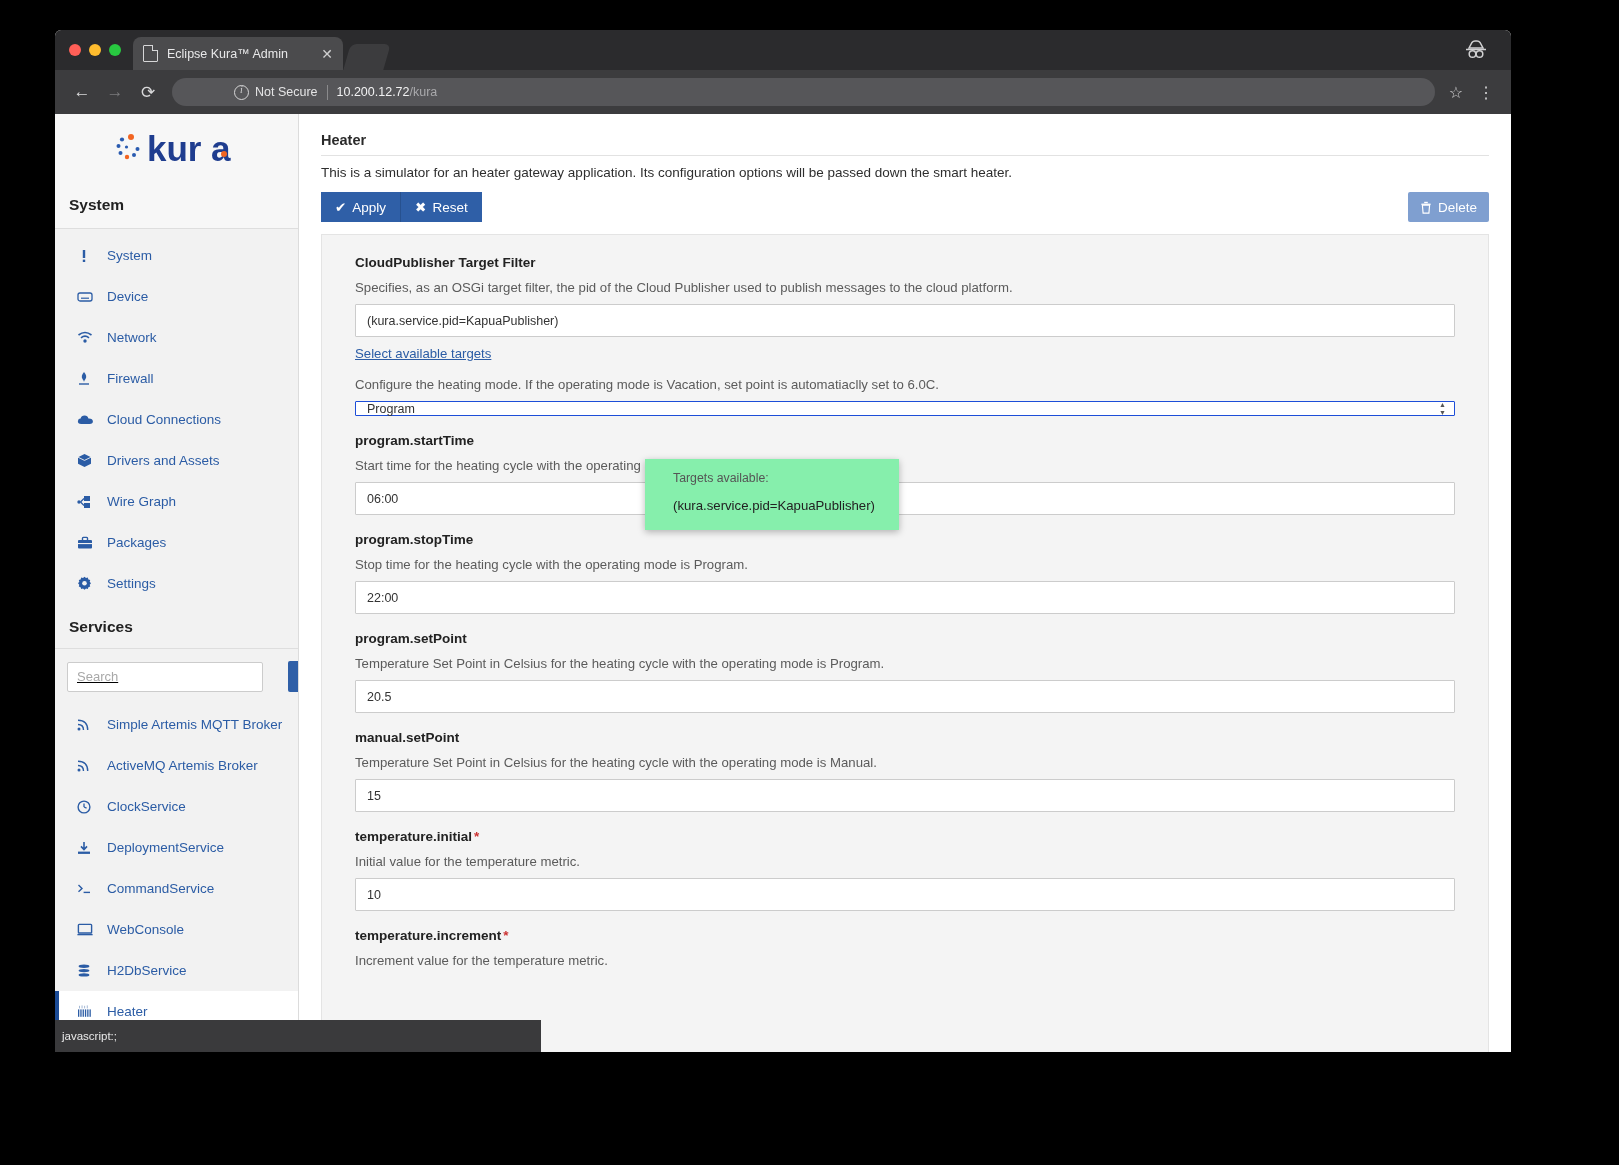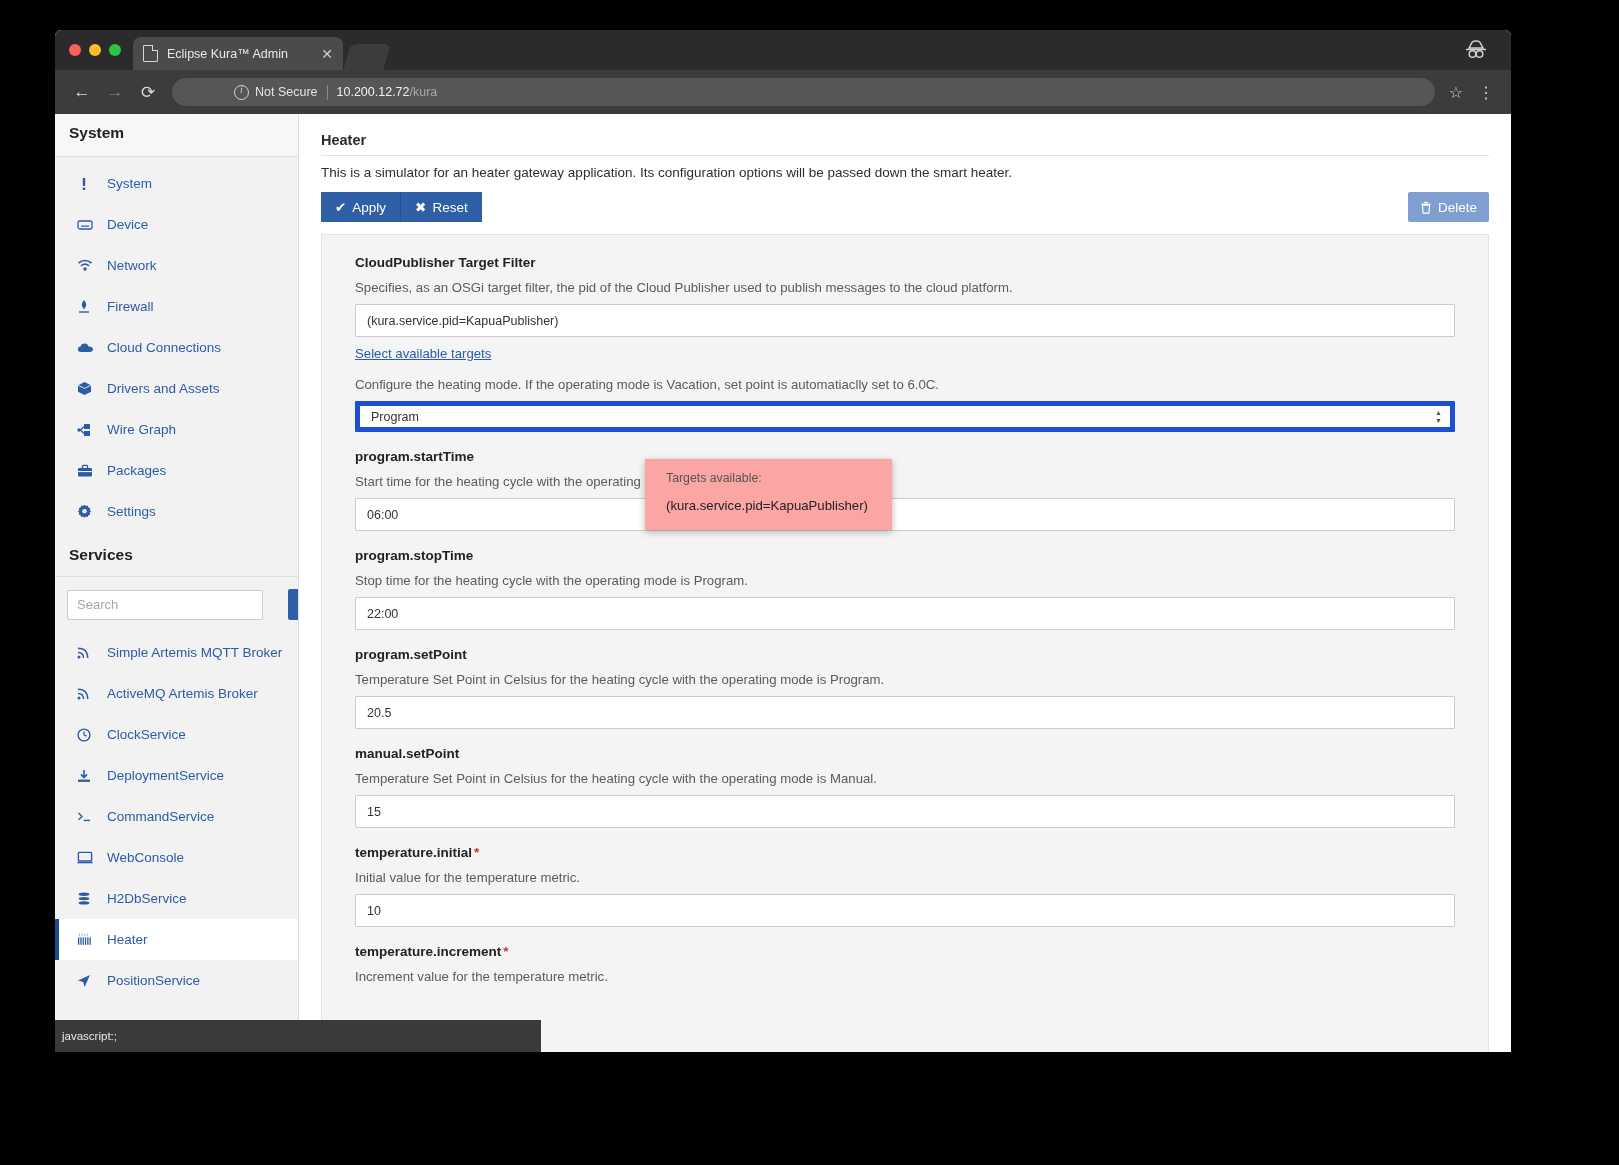--- a/index.html
+++ b/index.html
@@ -254,20 +254,21 @@
     font-weight: bold;
     color: #222;
     padding: 14px 0 12px 14px;
     border-bottom: 1px solid #dedede;
   }
   .search-row {
     display: flex;
     align-items: center;
     padding: 12px 14px 10px 12px;
     gap: 25px;
+    text-decoration: underline;
   }
   .search-input {
     flex: 1 1 auto;
     height: 30px;
     border: 1px solid #cccccc;
     border-radius: 2px;
     background: #fff;
     font-size: 13px;
     padding: 0 9px;
     box-sizing: border-box;
@@ -365,22 +366,22 @@
     background: #fff;
     font-size: 12.5px;
     color: #333;
     padding: 0 11px;
     box-sizing: border-box;
     font-family: "Liberation Sans", sans-serif;
     border-radius: 1px;
   }
   .field-select {
     width: 100%;
-    height: 31px;
-    border: 5px solid #1d4ed8;
+    height: 15px;
+    border: 1px solid #1d4ed8;
     background: #fff;
     font-size: 12.5px;
     color: #333;
     padding: 0 11px;
     box-sizing: border-box;
     font-family: "Liberation Sans", sans-serif;
     border-radius: 1px;
     position: relative;
     display: flex;
     align-items: center;
@@ -405,23 +406,23 @@
     margin-top: 9px;
     cursor: pointer;
   }
 
   
   .targets-popup {
     position: absolute;
     left: 346px;
     top: 345px;
     width: 246px;
-    background: #fca5a5;
+    background: #86efac;
     box-shadow: 0 2px 7px rgba(0,0,0,0.28);
-    padding: 10px 0 14px 1px;
+    padding: 10px 0 14px 8px;
     z-index: 50;
   }
   .targets-popup .popup-head {
     font-size: 12.3px;
     color: #555;
     padding: 2px 0 10px 20px;
   }
   .targets-popup .popup-item {
     font-size: 13.2px;
     color: #222;
@@ -498,20 +499,39 @@
       </div>
 
       <div class="star-btn">☆</div>
       <div class="menu-btn">⋮</div>
     </div>
 
     <div class="page">
 
       <div class="sidebar">
 
+        <div class="logo-area">
+          <div class="kura-logo">
+            <svg width="132" height="46" viewBox="0 0 132 46">
+
+              <circle cx="20" cy="10" r="3.0" fill="#f26522"></circle>
+              <circle cx="11" cy="12.5" r="2.1" fill="#2a5bb0"></circle>
+              <circle cx="7.5" cy="19" r="2.0" fill="#2a5bb0"></circle>
+              <circle cx="9.5" cy="26" r="2.0" fill="#2a5bb0"></circle>
+              <circle cx="16" cy="30" r="2.2" fill="#f26522"></circle>
+              <circle cx="23" cy="28" r="2.0" fill="#2a5bb0"></circle>
+              <circle cx="26.5" cy="22" r="2.0" fill="#2a5bb0"></circle>
+              <circle cx="15.5" cy="20" r="1.6" fill="#2a5bb0"></circle>
+
+              <text x="36" y="34" font-family="Liberation Sans, sans-serif" font-size="35" font-weight="bold" fill="#1f3d8f">kur</text>
+              <text x="100" y="34" font-family="Liberation Sans, sans-serif" font-size="35" font-weight="bold" fill="#1f3d8f">a</text>
+              <circle cx="113" cy="27" r="3.0" fill="#f26522"></circle>
+            </svg>
+          </div>
+        </div>
 
         <div class="section-title">System</div>
 
         <ul class="nav-list">
 
           <li class="nav-item">
             <span class="ico">
               <svg width="14" height="14" viewBox="0 0 14 14">
                   <rect x="5.8" y="1" width="2.4" height="8" fill="#2b5ca5"></rect>
                   <rect x="5.8" y="10.6" width="2.4" height="2.4" fill="#2b5ca5"></rect>

